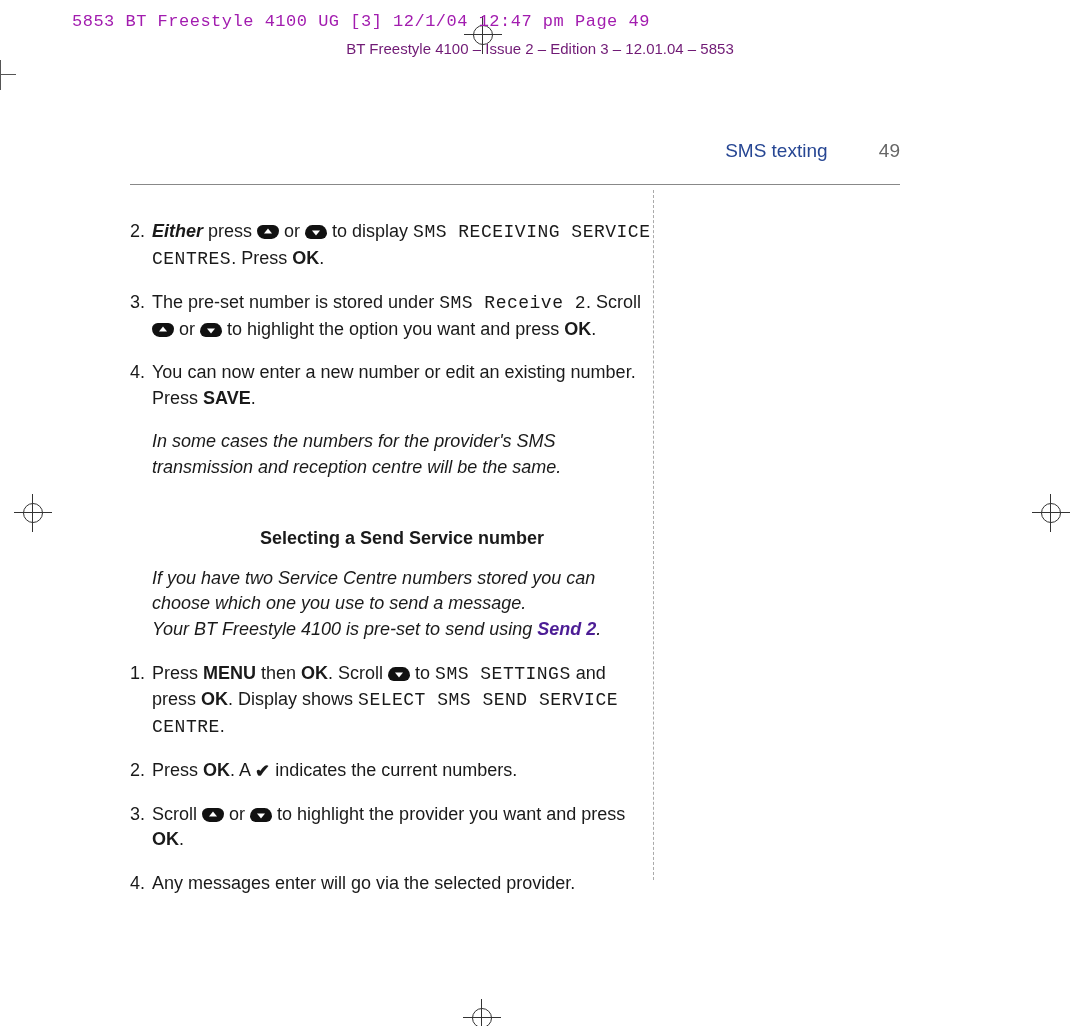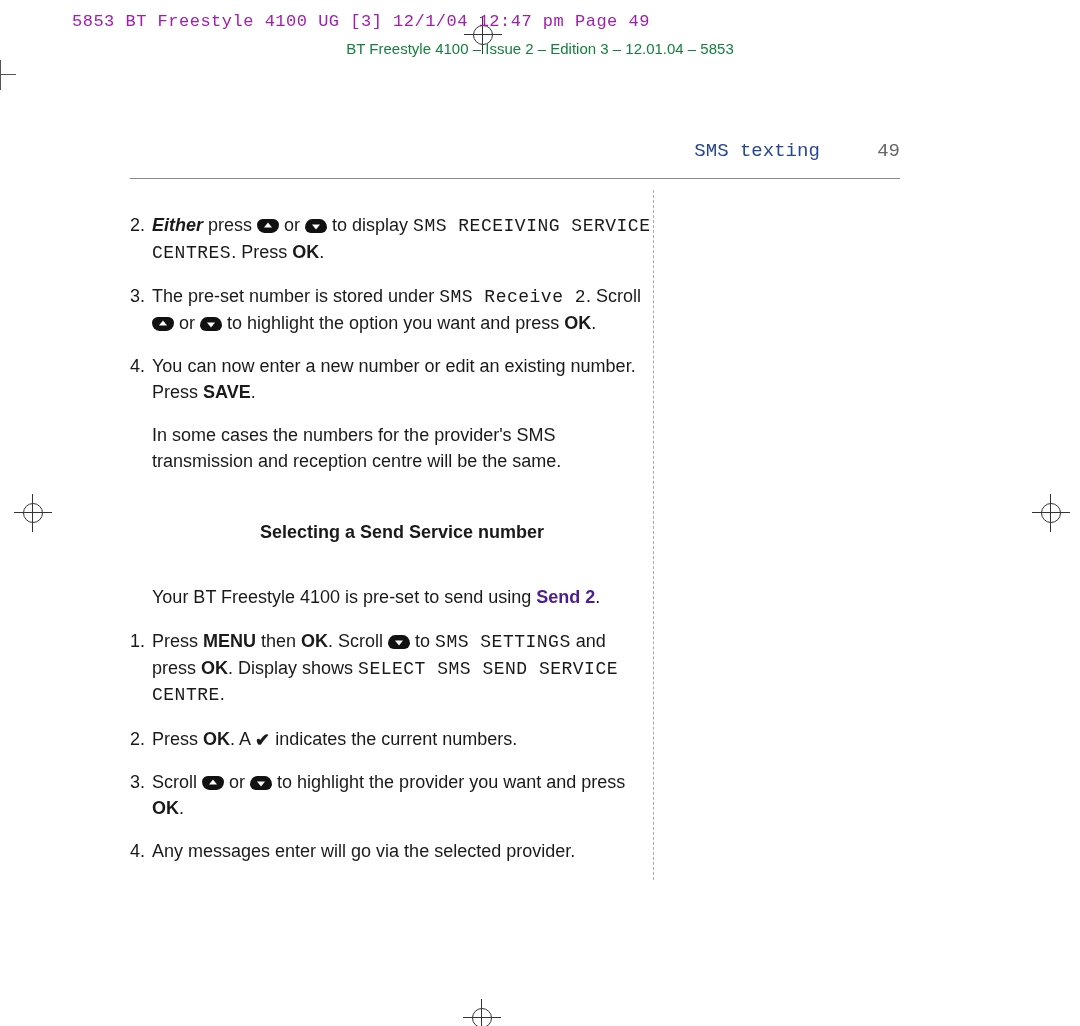--- a/index.html
+++ b/index.html
@@ -22,21 +22,21 @@
     letter-spacing: .5px;
     color: #a21caf;
   }
   .doc-header {
     position: absolute;
     top: 40px;
     left: 0; right: 0;
     text-align: center;
     font-family: "Gill Sans", "Segoe UI", sans-serif;
     font-size: 15px;
-    color: #15803d;
+    color: #701a75;
   }
 
   
   .crop { position: absolute; }
   .crop .h { position:absolute; width:30px; height:1px; background:#555; }
   .crop .v { position:absolute; height:30px; width:1px; background:#555; }
   .crop-tl { top: 60px; left: -14px; }
   .crop-tl .h { top:14px; left:0; }
   .crop-tl .v { top:0; left:14px; }
 
@@ -54,23 +54,23 @@
 
   
   .page {
     position: absolute;
     top: 140px;
     left: 130px;
     width: 770px;
   }
   .running-head {
     text-align: right;
-    font-family: Liberation Mono, monospace;
+    font-family: Liberation Sans, sans-serif;
     font-size: 19px;
-    margin-bottom: 16px;
+    margin-bottom: 22px;
     padding-right: 0;
   }
   .running-head .section { color: #264693; margin-right: 46px; }
   .running-head .pageno { color: #666; }
   .rule {
     border: none;
     border-top: 1px solid #888;
     margin: 0 0 34px 0;
   }
   .col-divider {
@@ -85,21 +85,21 @@
   .main-col {
     width: 522px;
     font-family: "Gill Sans", "Segoe UI", Verdana, sans-serif;
     font-size: 18px;
     line-height: 1.42;
     color: #1a1a1a;
   }
   .step { margin: 0 0 18px 0; display:flex; }
   .step .num { width: 22px; flex: 0 0 22px; }
   .step .body { flex: 1; }
-  .sub { margin: 13px 0 18px 22px; }
+  .sub { margin: 13px 0 18px 22px; font-style: italic; }
   .bold { font-weight: 700; }
   .ital { font-style: italic; font-weight:600; }
   .lcd { font-family: "Courier New", monospace; letter-spacing: .5px; }
   .blue-bold { color: #4c1d95; font-weight: 700; }
   .heading {
     font-weight: 700;
     font-size: 18px;
     margin: 46px 0 14px 22px;
     text-align: center;
   }
@@ -185,21 +185,21 @@
         <div class="step">
           <div class="num">4.</div>
           <div class="body"><span>You can now enter a new number or edit an existing number. Press </span><span class="bold">SAVE</span><span>.</span></div>
         </div>
       </div>
 
     <div class="sub">In some cases the numbers for the provider's SMS transmission and reception centre will be the same.</div>
 
     <div class="heading">Selecting a Send Service number</div>
 
-    <div class="sub" id="intro-b"><br><span>Your BT Freestyle 4100 is pre-set to send using </span><span class="blue-bold">Send 2</span><span>.</span></div>
+    <div class="sub" id="intro-b"><span>If you have two Service Centre numbers stored you can choose which one you use to send a message.</span><br><span>Your BT Freestyle 4100 is pre-set to send using </span><span class="blue-bold">Send 2</span><span>.</span></div>
 
     <div id="steps-b">
         <div class="step">
           <div class="num">1.</div>
           <div class="body"><span>Press </span><span class="bold">MENU</span><span> then </span><span class="bold">OK</span><span>. Scroll </span><span class="key down"><span class="tri"></span></span><span> to </span><span class="lcd">SMS SETTINGS</span><span> and press </span><span class="bold">OK</span><span>. Display shows </span><span class="lcd">SELECT SMS SEND SERVICE CENTRE</span><span>.</span></div>
         </div>
         <div class="step">
           <div class="num">2.</div>
           <div class="body"><span>Press </span><span class="bold">OK</span><span>. A </span><span class="tick">✔</span><span> indicates the current numbers.</span></div>
         </div>

